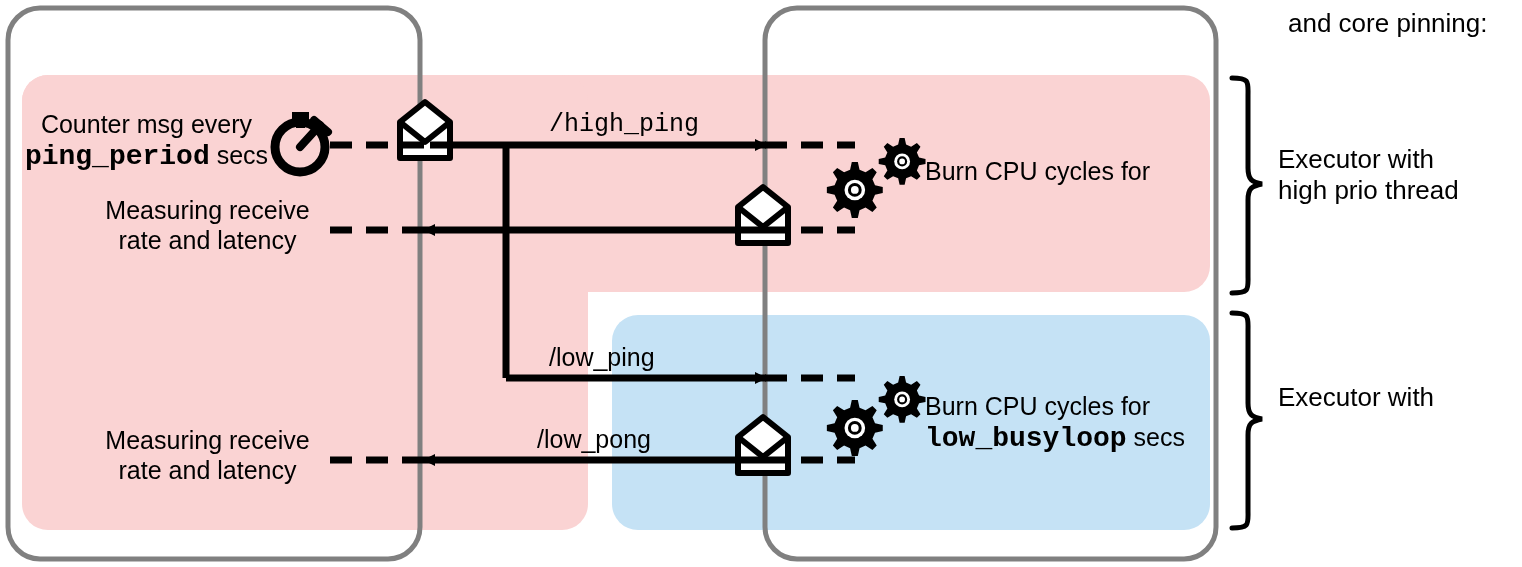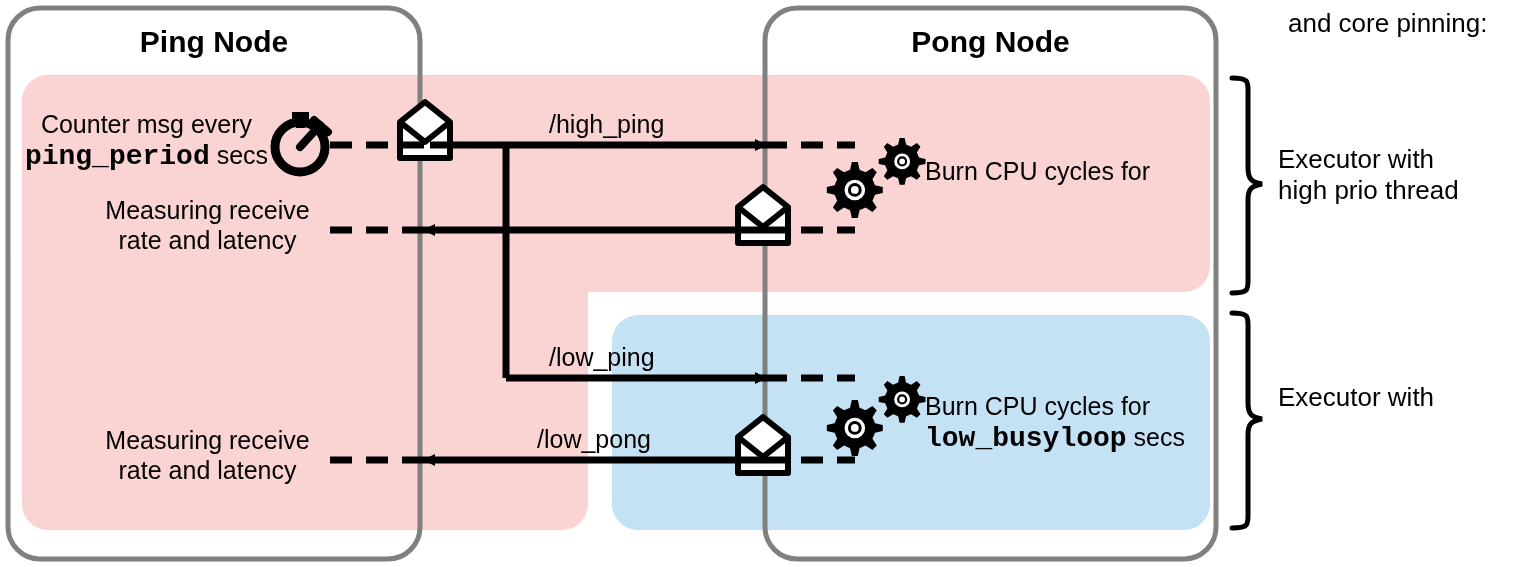--- a/index.html
+++ b/index.html
@@ -149,42 +149,40 @@
                  L57,38 L54,45 L59,53 L54,58 L46,53 L39,56 L37,65 L30,65 L28,56
                  L21,53 L13,58 L8,53 L13,45 L10,38 L1,36 L1,29 L10,27 L13,20
                  L8,12 L13,7 L21,12 L28,9 Z" fill="#000"></path>
         <circle cx="33.5" cy="32.5" r="12" fill="#fff"></circle>
         <circle cx="33.5" cy="32.5" r="8" fill="#000"></circle>
         <circle cx="33.5" cy="32.5" r="4.5" fill="#fff"></circle>
       </g>
     </g>
   </svg>
 
-  <div class="txt node-title" style="left:8px; top:24px; width:412px;">Ping Node</div>
-
-  <div class="txt node-title" style="left:765px; top:24px; width:451px;">Pong Node</div>
+
 
   <div class="txt body-txt" style="left:24px; top:110px; width:245px;">
     <div>Counter msg every</div>
     <div>
       <span class="mono">ping_period</span><span> secs</span>
     </div>
   </div>
 
   <div class="txt body-txt" style="left:85px; top:196px; width:245px;">
     <div>Measuring receive</div>
     <div>rate and latency</div>
   </div>
 
   <div class="txt body-txt" style="left:85px; top:426px; width:245px;">
     <div>Measuring receive</div>
     <div>rate and latency</div>
   </div>
 
-  <div class="txt topic-label" style="left:549px; top:110px;">/high_ping</div>
+  <div class="txt topic-label" style="left:549px; top:110px;font-family:Liberation Mono, monospace;">/high_ping</div>
   <div class="txt topic-label" style="left:549px; top:343px;">/low_ping</div>
   <div class="txt topic-label" style="left:537px; top:425px;">/low_pong</div>
 
   <div class="txt body-txt" style="left:925px; top:157px; width:280px; text-align:left;">
     <div>Burn CPU cycles for</div>
   </div>
 
   <div class="txt body-txt" style="left:925px; top:392px; width:280px; text-align:left;">
     <div>Burn CPU cycles for</div>
     <div>

